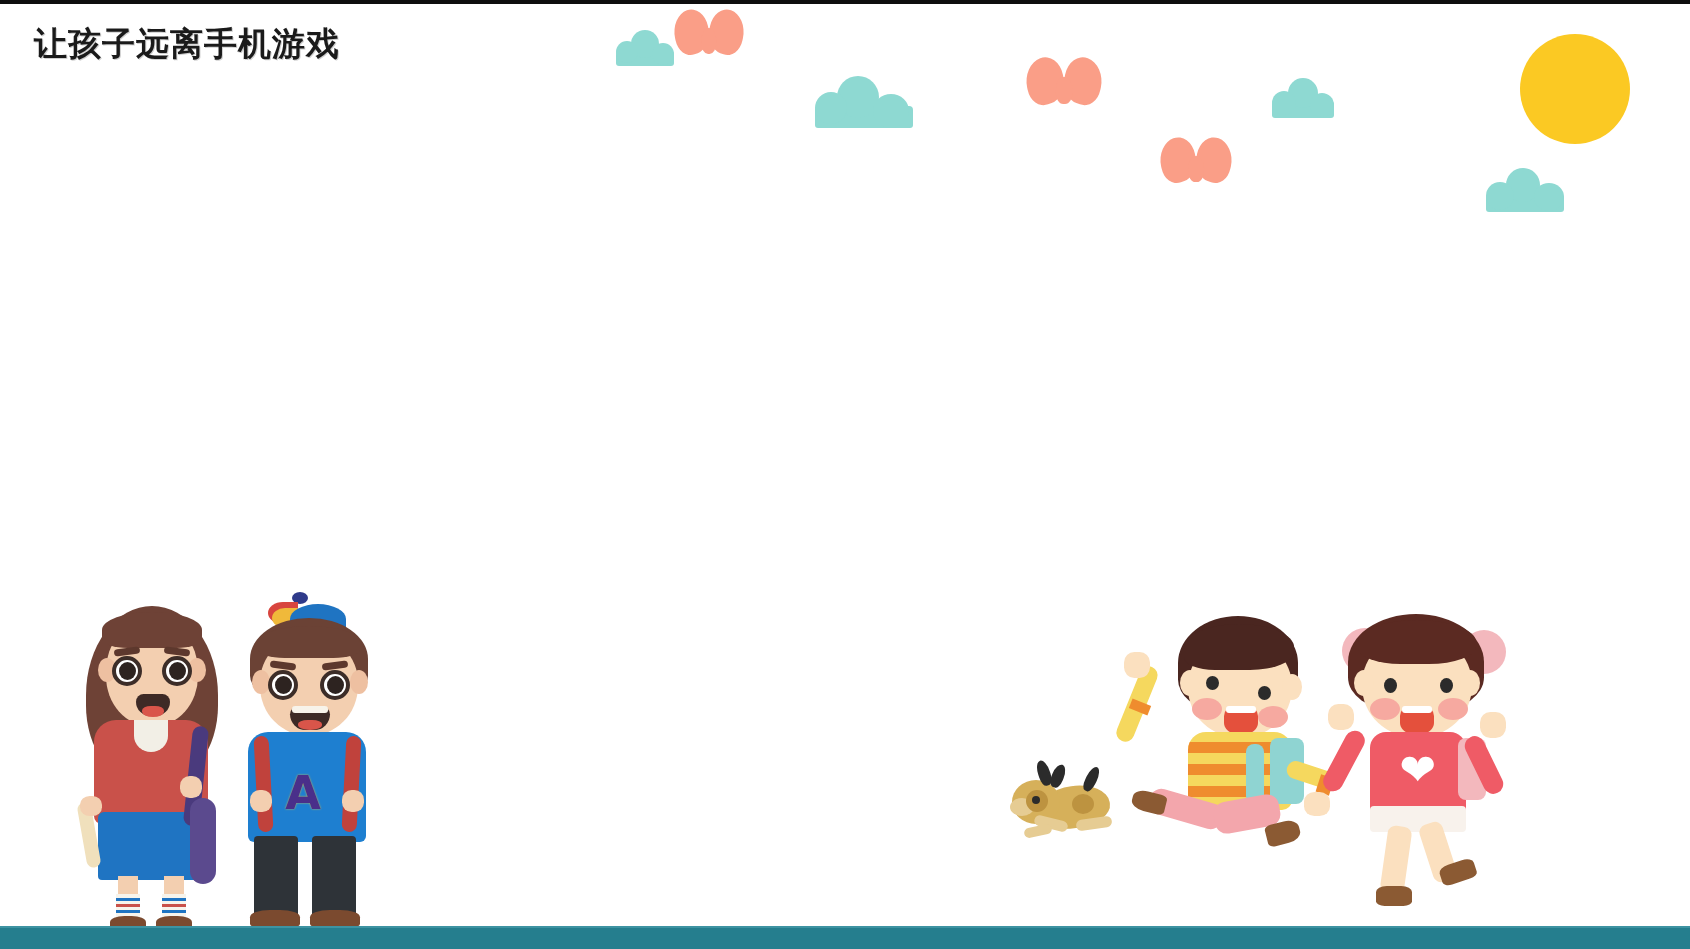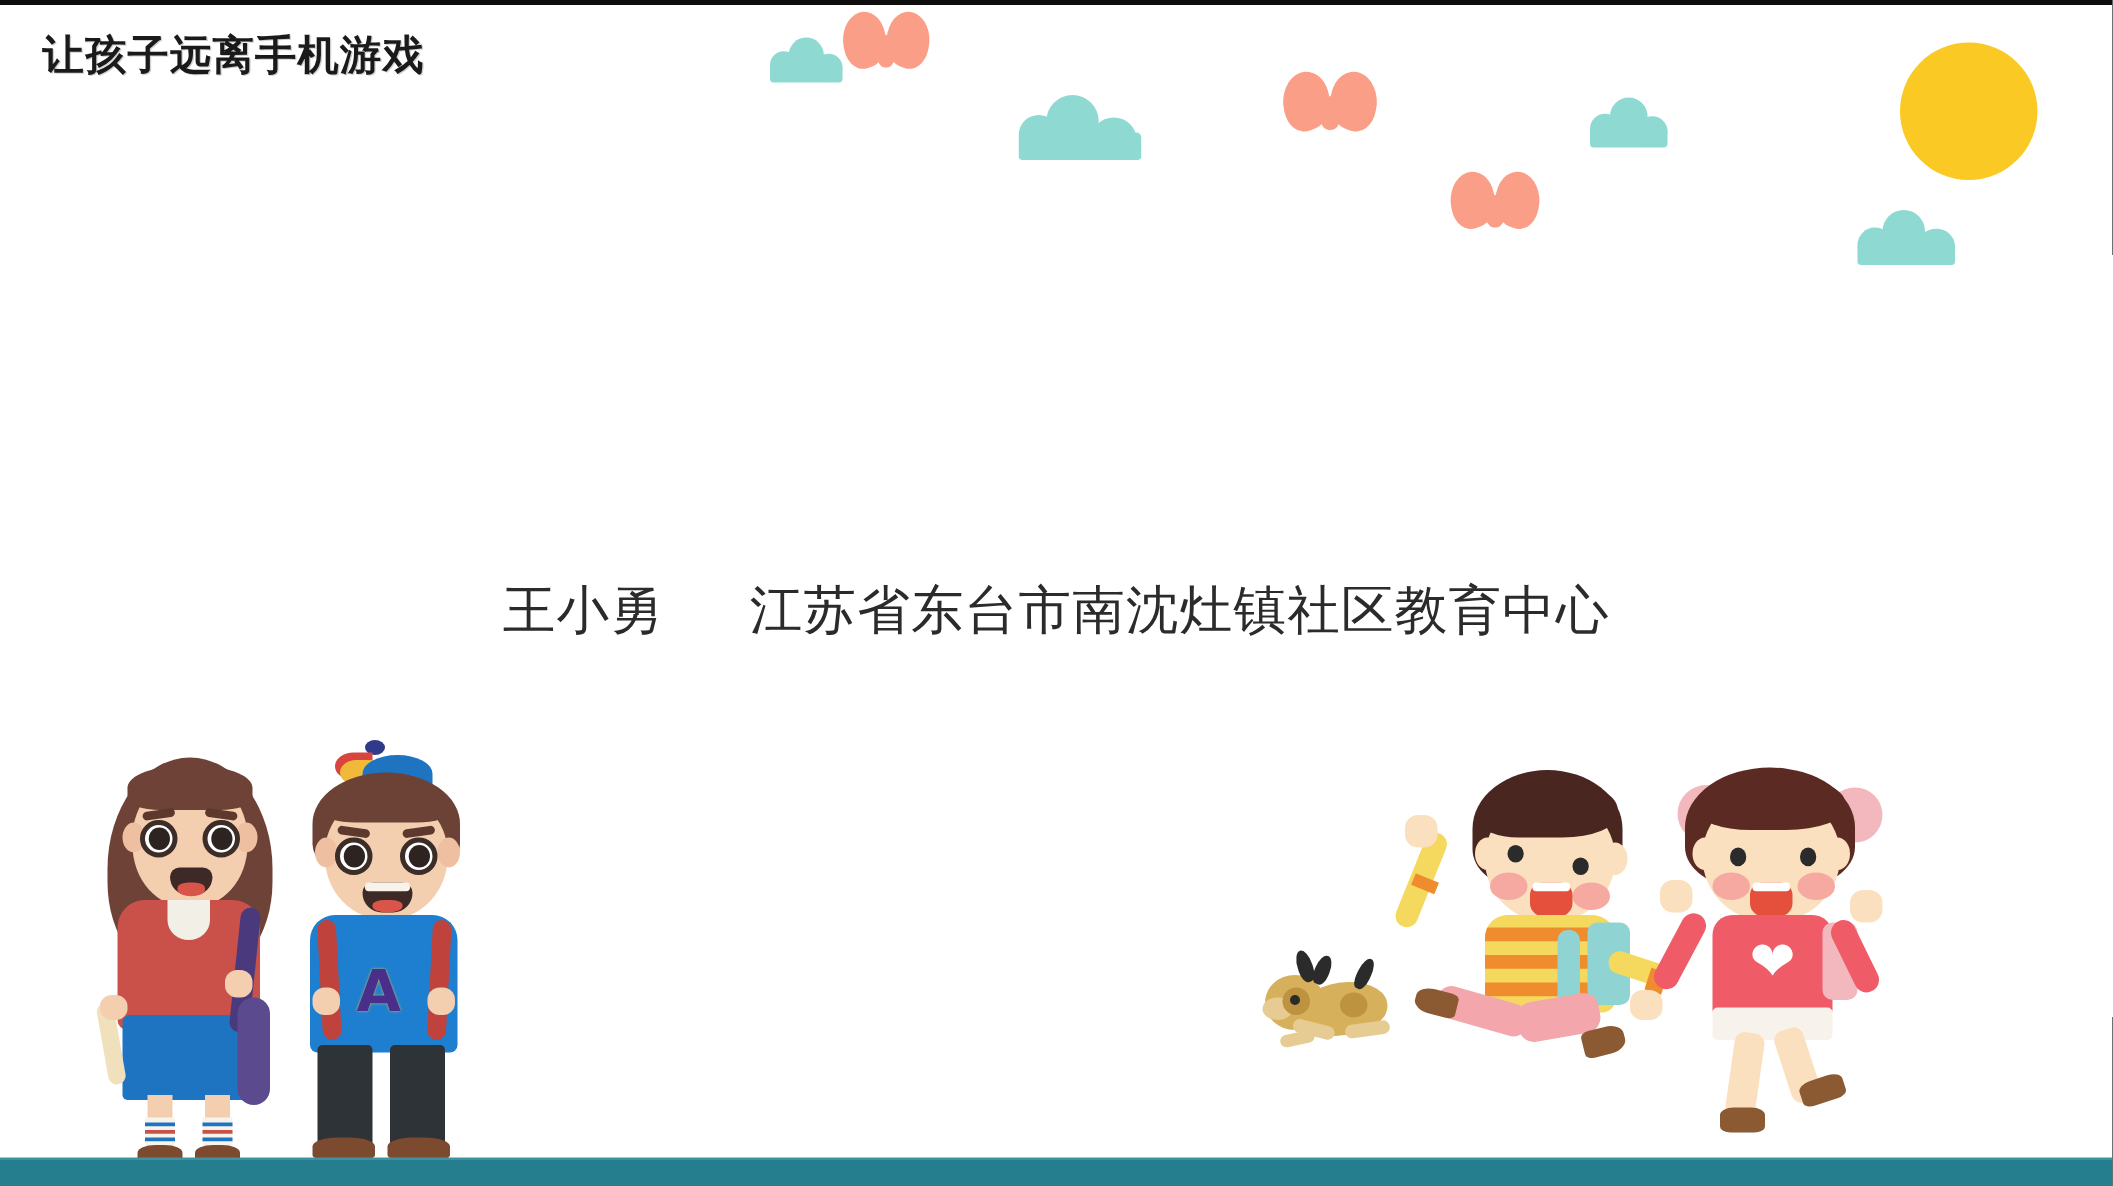--- a/index.html
+++ b/index.html
@@ -253,25 +253,20 @@
     <div class="body" style="background:#fa9e87;"></div>
   </div>
 
   <div class="bird" style="left:1160px; top:138px; width:72px; height:44px;">
     <div class="wing left" style="background:#fa9e87;"></div>
     <div class="wing right" style="background:#fa9e87;"></div>
     <div class="body" style="background:#fa9e87;"></div>
   </div>
 
 
-  <div class="subtitle">
-    <span>王小勇</span>
-    <span class="sub-gap"></span>
-    <span>江苏省东台市南沈灶镇社区教育中心</span>
-  </div>
 
   <div class="char" style="left:72px; top:598px; width:160px; height:330px;">
 
     <div class="sh gl-hair-back" style="left:14px; top:8px; width:132px; height:178px;"></div>
 
     <div class="sh gl-face" style="left:34px; top:24px; width:92px; height:104px;"></div>
 
     <div class="sh gl-ear" style="left:26px; top:60px; width:18px; height:24px;"></div>
     <div class="sh gl-ear" style="left:116px; top:60px; width:18px; height:24px;"></div>
 

